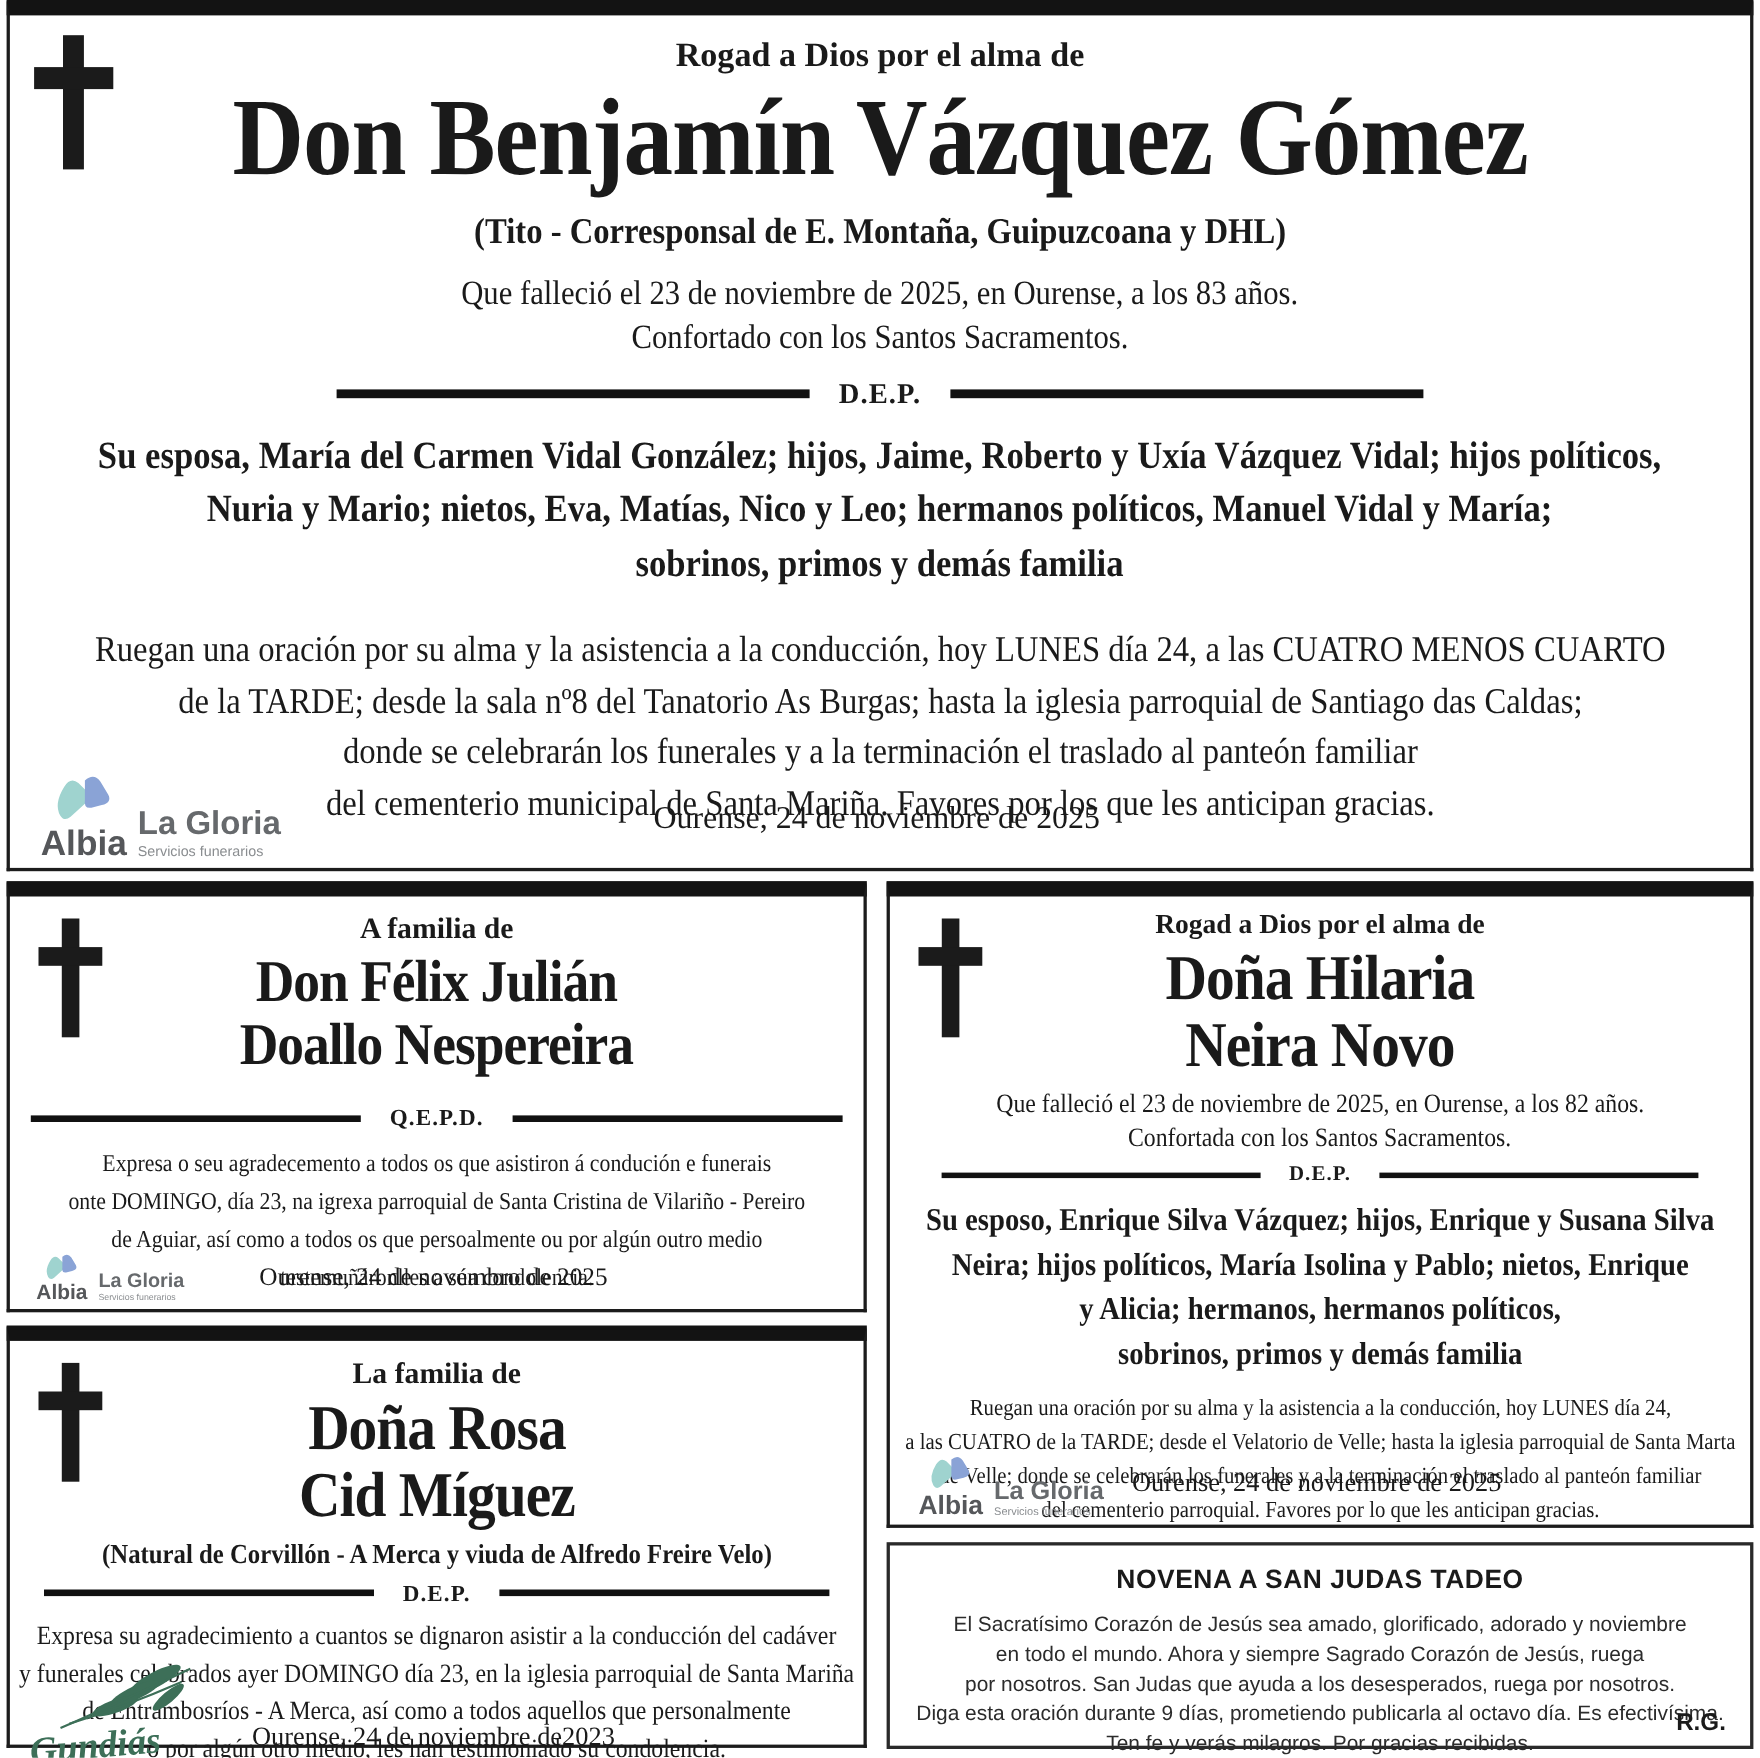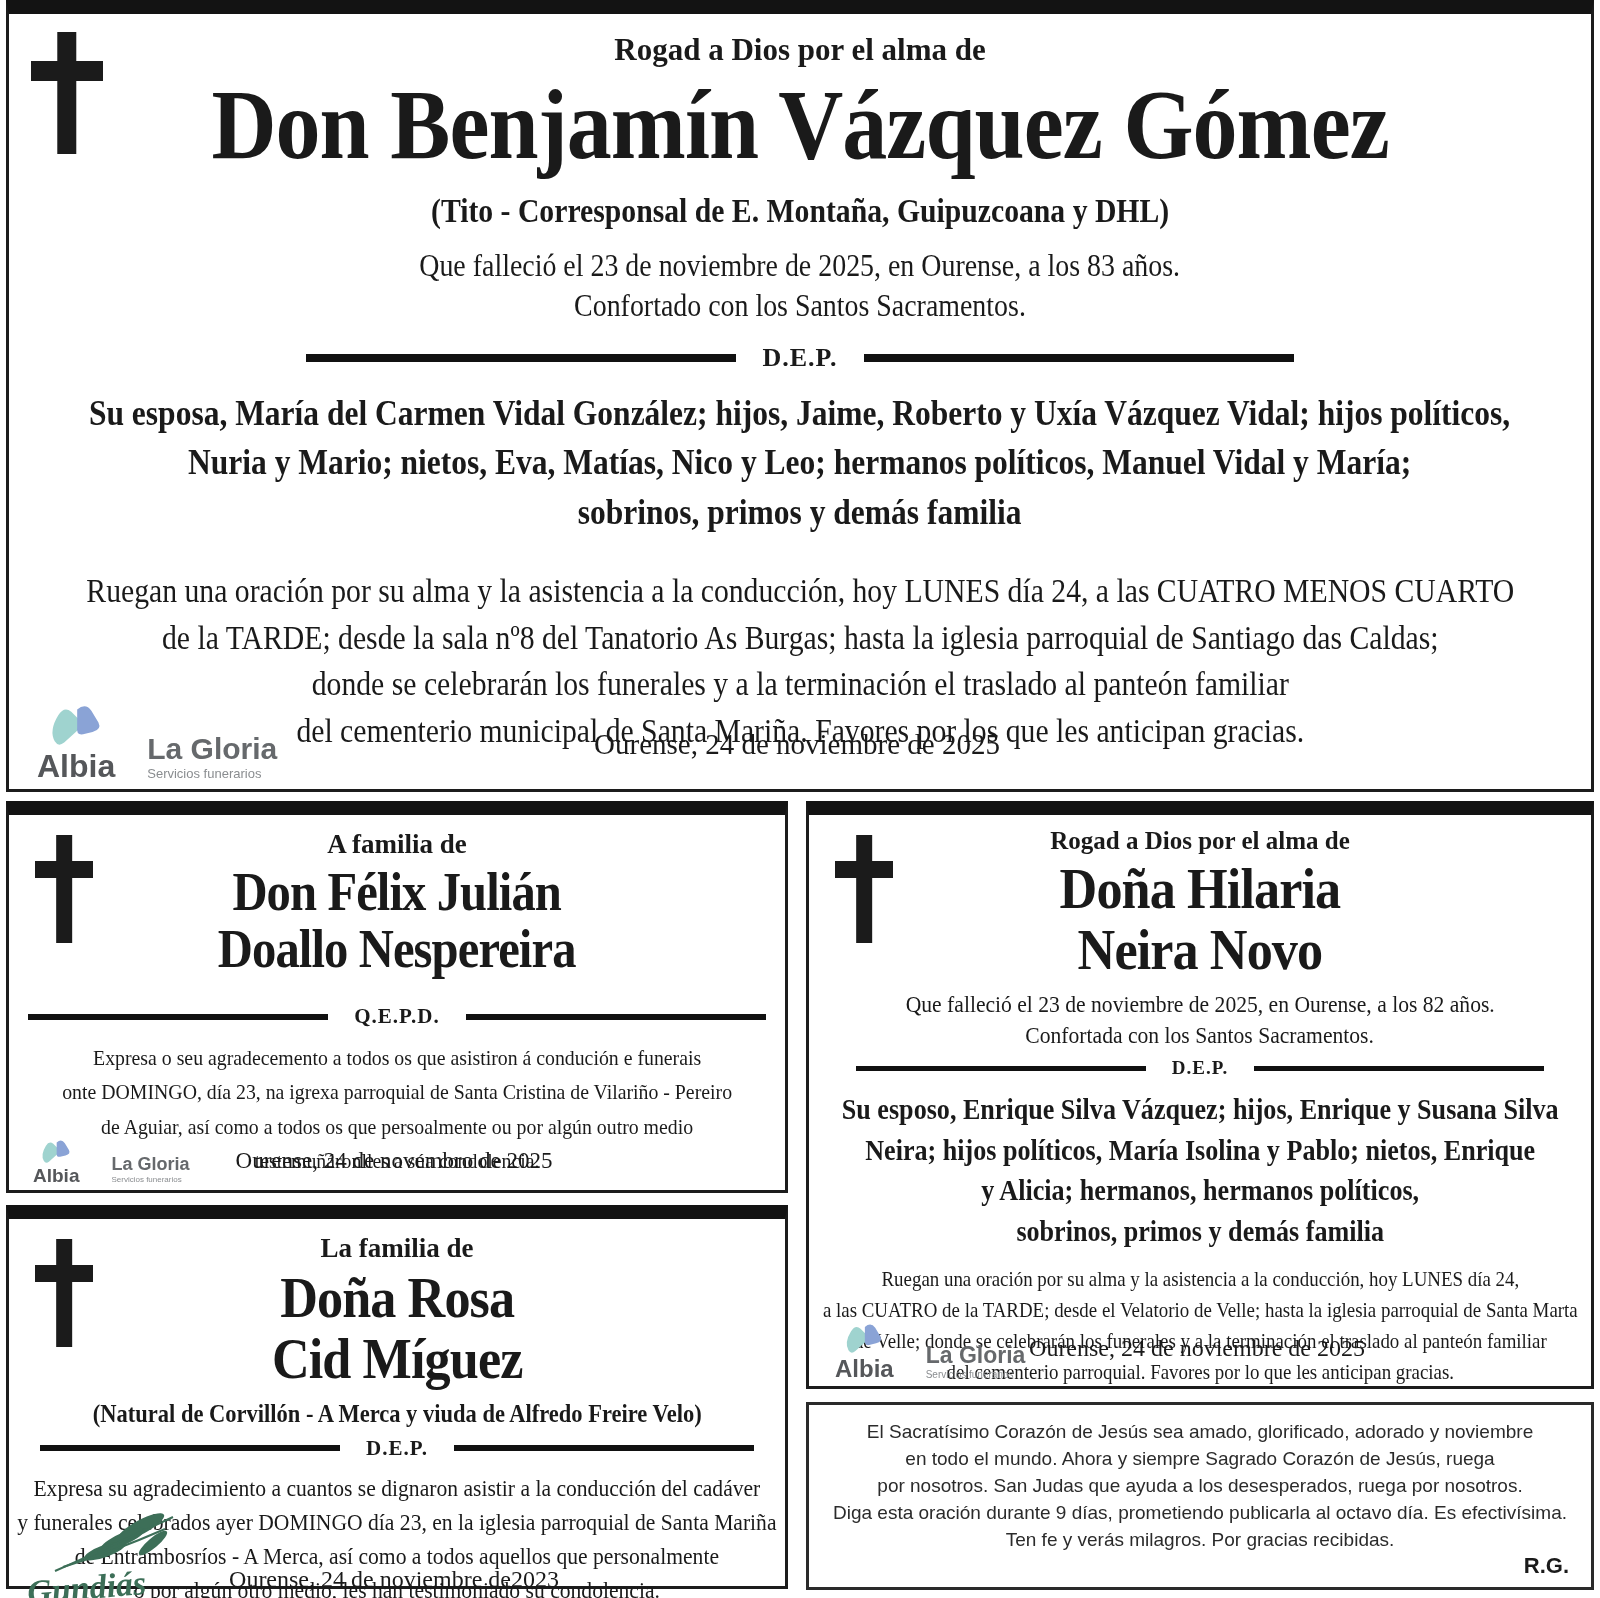--- a/index.html
+++ b/index.html
@@ -86,21 +86,21 @@
   .esq-felix .esq-footer   { height:52px; }
   .esq-rosa .esq-footer    { height:48px; }
   .esq-hilaria .esq-footer { height:84px; }
   .sig-date { position:absolute; left:0; right:6px; font-weight:normal; white-space:nowrap; }
   .esq-main .sig-date    { bottom:28px; font-size:29px; }
   .esq-felix .sig-date   { bottom:16px; font-size:23px; }
   .esq-rosa .sig-date    { bottom:14px; font-size:24px; }
   .esq-hilaria .sig-date { bottom:26px; font-size:24px; }
 
   
-  .albia { position:absolute; display:flex; align-items:flex-end; gap:32px;
+  .albia { position:absolute; display:flex; align-items:flex-end; gap:10px;
            font-family:"Liberation Sans", sans-serif; text-align:left; }
   .albia-col { display:flex; flex-direction:column; align-items:center; }
   .albia-word { color:#55575a; font-weight:bold; }
   .gloria-name { color:#66696c; font-weight:bold; }
   .gloria-sub  { color:#8a8d90; }
   .albia-lg { left:28px; bottom:8px; }
   .albia-lg svg { width:60px; height:52px; }
   .albia-lg .albia-word { font-size:32px; line-height:0.9; }
   .albia-lg .gloria-name{ font-size:30px; }
   .albia-lg .gloria-sub { font-size:13px; }
@@ -285,20 +285,21 @@
         <div>
           <div class="gloria-name">La Gloria</div>
           <div class="gloria-sub">Servicios funerarios</div>
         </div>
       </div>
       <div class="sig-date">Ourense, 24 de noviembre de 2025</div>
     </div>
   </section>
 
   <section class="novena-box">
+    <div class="novena-title">NOVENA A SAN JUDAS TADEO</div>
     <div class="novena-body">
       <div class="ln">El Sacratísimo Corazón de Jesús sea amado, glorificado, adorado y noviembre</div>
       <div class="ln">en todo el mundo. Ahora y siempre Sagrado Corazón de Jesús, ruega</div>
       <div class="ln">por nosotros. San Judas que ayuda a los desesperados, ruega por nosotros.</div>
       <div class="ln">Diga esta oración durante 9 días, prometiendo publicarla al octavo día. Es efectivísima.</div>
       <div class="ln">Ten fe y verás milagros. Por gracias recibidas.</div>
     </div>
     <div class="novena-initials">R.G.</div>
   </section>
 

